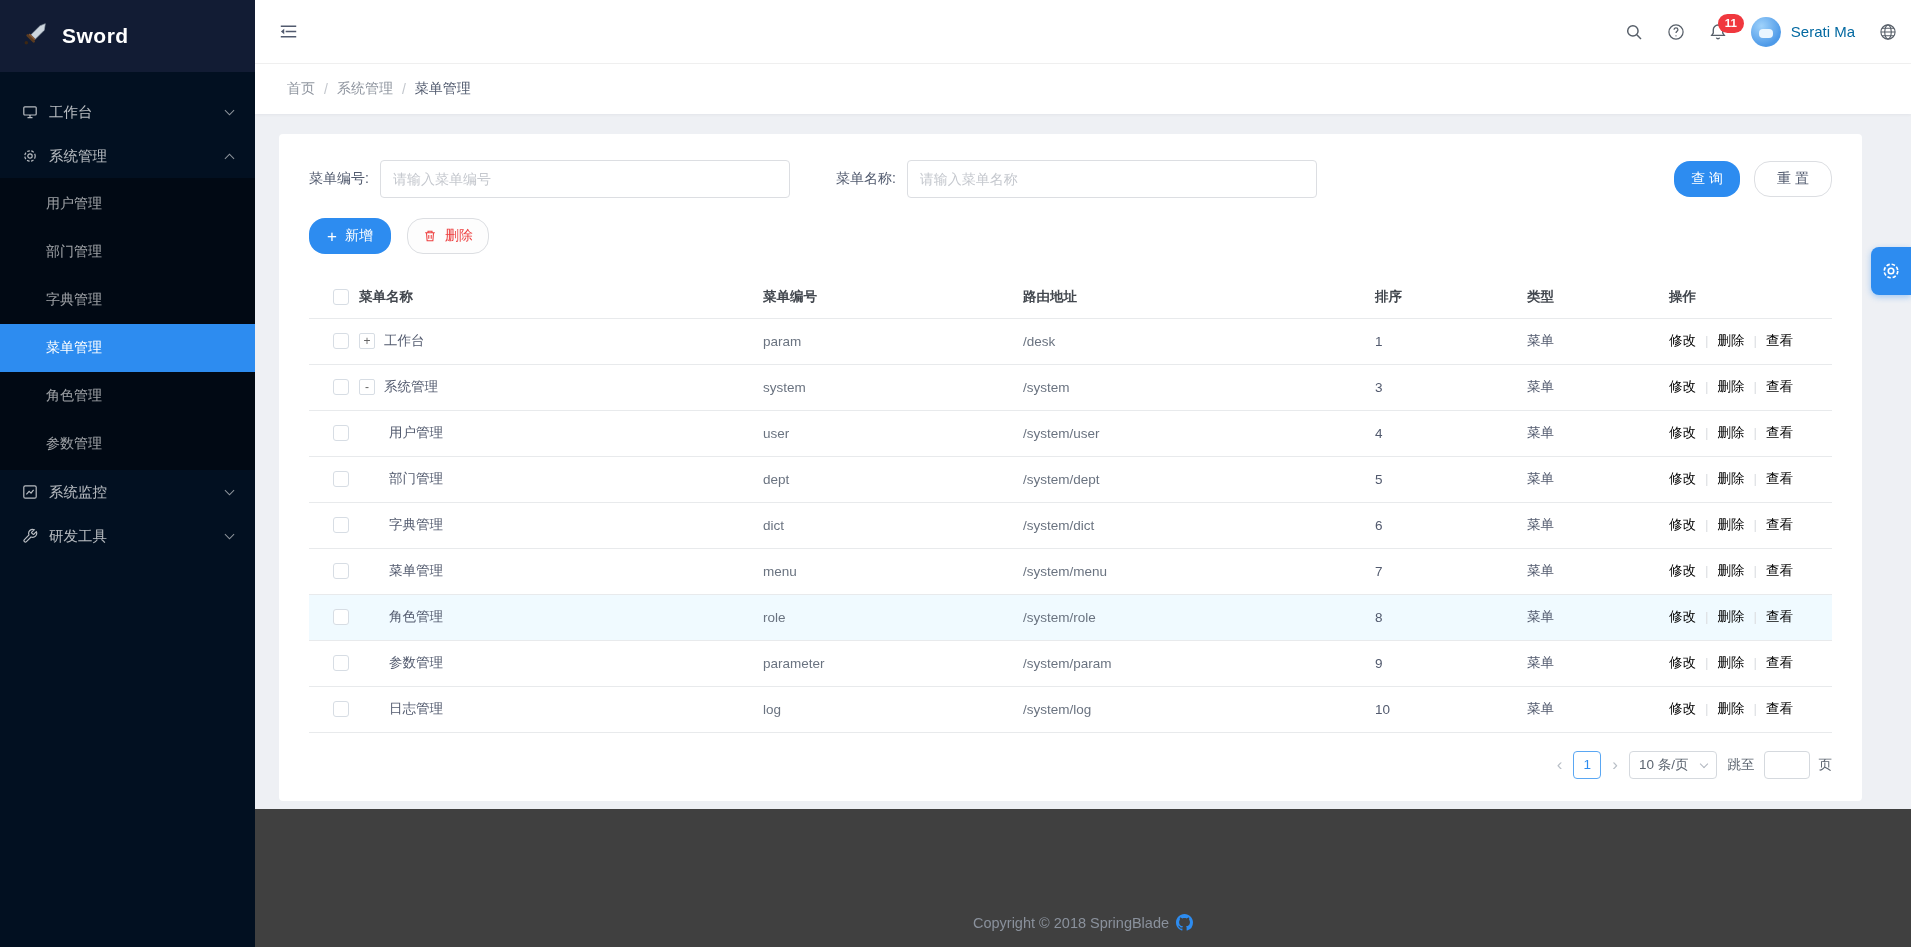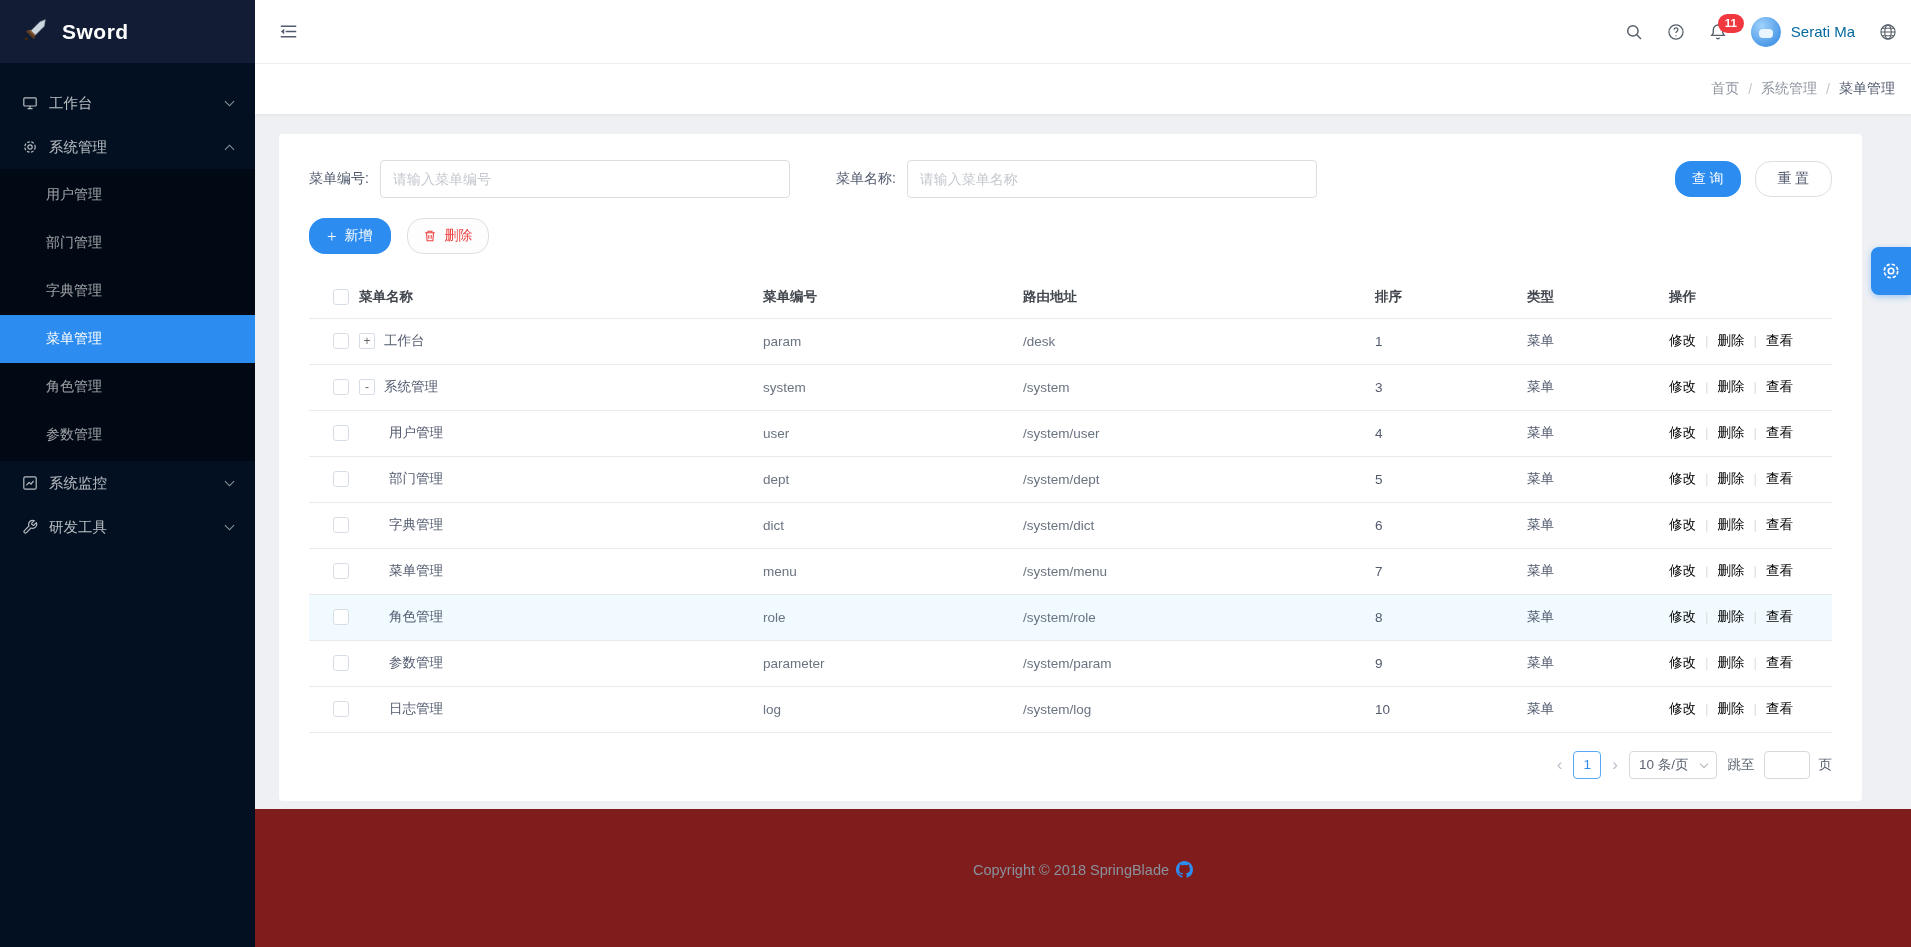--- a/index.html
+++ b/index.html
@@ -1,21 +1,21 @@
 <!DOCTYPE html>
 <html><head>
 <meta charset="utf-8">
 <style>
   * { box-sizing: border-box; margin: 0; padding: 0; }
   html,body { width:1911px; height:947px; overflow:hidden; }
   body { font-family:"Liberation Sans", sans-serif; display:flex; background:#fff; color:#515a6e; }
 
   
   .sidebar { flex:0 0 255px; width:255px; background:#021021; display:flex; flex-direction:column; }
-  .logo { height:63px; background:#121c34; display:flex; align-items:center; padding-left:22px; gap:14px; cursor:pointer; }
+  .logo { height:72px; background:#121c34; display:flex; align-items:center; padding-left:22px; gap:14px; cursor:pointer; }
   .logo-icon { font-size:24px; line-height:1; }
   .logo-text { color:#fff; font-size:21px; font-weight:bold; letter-spacing:.5px; }
   .menu { flex:1; padding-top:18px; }
   .menu-item { height:44px; display:flex; align-items:center; padding:0 22px; gap:11px;
                color:rgba(255,255,255,.72); font-size:14.5px; cursor:pointer; }
   .menu-item svg { width:16px; height:16px; flex:0 0 16px; }
   .menu-item .label { flex:1; }
   .chev { width:7px; height:7px; border-right:1.5px solid rgba(255,255,255,.55);
           border-bottom:1.5px solid rgba(255,255,255,.55); transform:rotate(45deg); margin-top:-3px; }
   .chev.up { transform:rotate(-135deg); margin-top:4px; }
@@ -35,40 +35,40 @@
   .tb-icon svg { width:18px; height:18px; }
   .badge { position:absolute; top:-9px; left:9px; background:#f0383e; color:#fff; font-size:11.5px;
            line-height:1; padding:4px 7px; border-radius:10px; font-weight:bold; }
   .user-chip { display:flex; align-items:center; gap:10px; cursor:pointer; }
   .avatar { width:30px; height:30px; border-radius:50%;
             background:radial-gradient(circle at 35% 30%, #9fd2fb, #4e9ae8 70%); position:relative; overflow:hidden; }
   .avatar:after { content:""; position:absolute; left:8px; top:12px; width:14px; height:9px;
                   background:#eaf6ff; border-radius:4px; }
   .user-name { font-size:15px; color:#0369a1; }
 
-  .breadcrumb-bar { height:50px; background:#fff; display:flex; align-items:center; padding:0 16px;
-                    box-shadow:0 1px 3px rgba(0,21,41,.05); position:relative; z-index:2;justify-content:flex-end; }
+  .breadcrumb-bar { height:50px; background:#fff; display:flex; align-items:center; padding:0 32px;
+                    box-shadow:0 1px 3px rgba(0,21,41,.05); position:relative; z-index:2; }
   .crumb { font-size:14px; color:#9096a0; cursor:pointer; }
   .crumb.current { color:#515a6e; cursor:default; }
   .crumb-sep { margin:0 9px; color:#c3c7cd; font-size:14px; }
 
   .content { flex:1; display:flex; flex-direction:column; background:#fff; min-height:0; }
   .gray-wrap { background:#eef0f4; padding:20px 49px 8px 24px; }
   .card { background:#fff; border-radius:4px; padding:26px 30px 22px; }
 
   
   .filter-row { display:flex; align-items:center; }
   .f-label { font-size:14px; color:#515a6e; margin-right:11px; white-space:nowrap; }
   .f-input { width:410px; height:38px; border:1px solid #dcdee2; border-radius:4px; padding:0 12px;
              font-size:14px; color:#515a6e; outline:none; font-family:inherit; }
   .f-input::placeholder { color:#c5c8ce; }
   .f-group2 { margin-left:46px; display:flex; align-items:center; }
   .filter-actions { margin-left:auto; display:flex; gap:14px; }
   .btn { height:36px; border-radius:16px; border:1px solid transparent; font-size:14px; cursor:pointer;
-         display:inline-flex; align-items:center; justify-content:center; font-family:Liberation Serif, serif; }
+         display:inline-flex; align-items:center; justify-content:center; font-family:Liberation Sans, sans-serif; }
   .btn-primary { background:#2d8cf0; color:#fff; padding:0 16px; }
   .btn-plain  { background:#fff; border-color:#dcdee2; color:#515a6e; padding:0 22px; }
 
   
   .toolbar { margin-top:20px; display:flex; gap:16px; }
   .btn-add { background:#2d8cf0; color:#fff; padding:0 17px; gap:8px; }
   .btn-add .plus { font-size:17px; line-height:1; font-weight:400; }
   .btn-del { background:#fdfdfd; border-color:#dcdee2; color:#ed3f3f; padding:0 15px; gap:8px; }
   .btn-del svg { width:14px; height:14px; }
 
@@ -96,22 +96,22 @@
   .pg-current { width:28px; height:28px; border:1px solid #5aa7f3; border-radius:4px; color:#2d8cf0;
                 display:flex; align-items:center; justify-content:center; background:#fff; cursor:pointer; }
   .pg-size { height:28px; border:1px solid #d5d9de; border-radius:4px; background:#fff; padding:0 9px;
              display:flex; align-items:center; gap:12px; cursor:pointer; color:#5c6570; }
   .pg-size .chev { border-color:#b0b6bf; width:6px; height:6px; margin-top:-2px; }
   .pg-jump-label { margin-left:2px; }
   .pg-jump-input { width:46px; height:28px; border:1px solid #d5d9de; border-radius:4px; outline:none;
                    font-family:inherit; padding:0 6px; font-size:13.5px; color:#515a6e; }
 
   
-  .footer-area { flex:1; display:flex; justify-content:center; padding-bottom:16px;
-                 background:#7f1d1d; }
+  .footer-area { flex:1; display:flex; align-items:flex-end; justify-content:center; padding-bottom:16px;
+                 background:#404040; }
   .footer-inner { display:flex; align-items:center; gap:7px; color:#8a919c; font-size:14.5px; }
   .footer-inner svg { width:17px; height:17px; }
 
   
   .settings-toggle { position:fixed; right:0; top:247px; width:40px; height:48px; background:#2d8cf0;
       border:none; border-radius:8px 0 0 8px; display:flex; align-items:center; justify-content:center;
       cursor:pointer; box-shadow:0 2px 6px rgba(45,140,240,.4); }
   .settings-toggle svg { width:20px; height:20px; color:#fff; }
 </style>
 </head>

